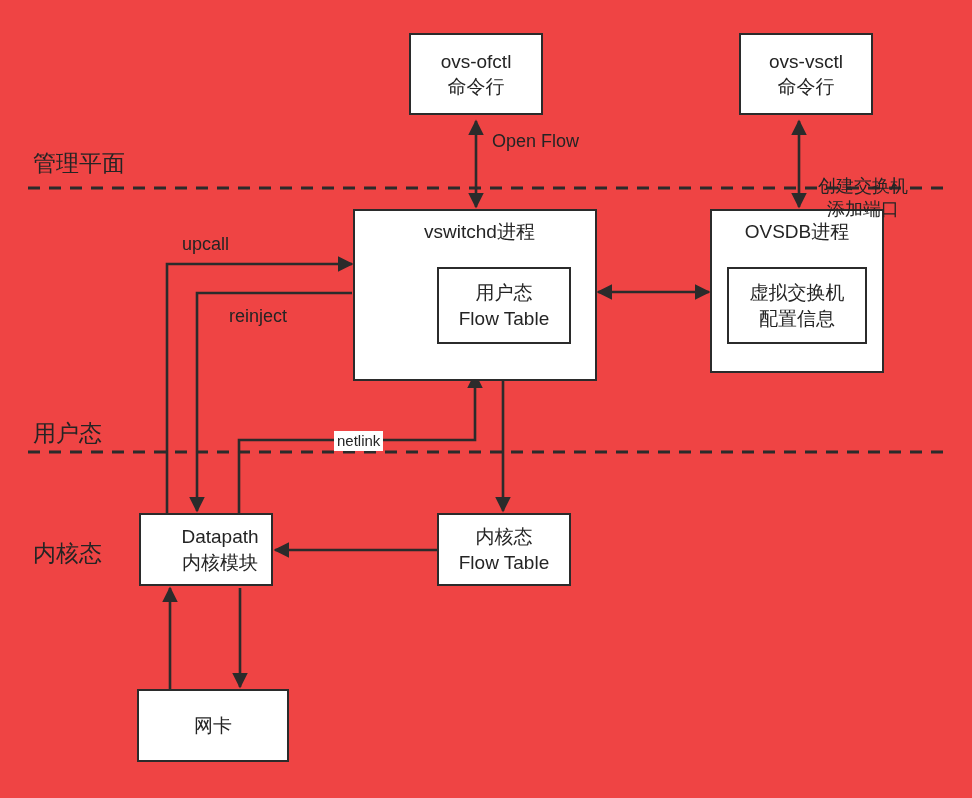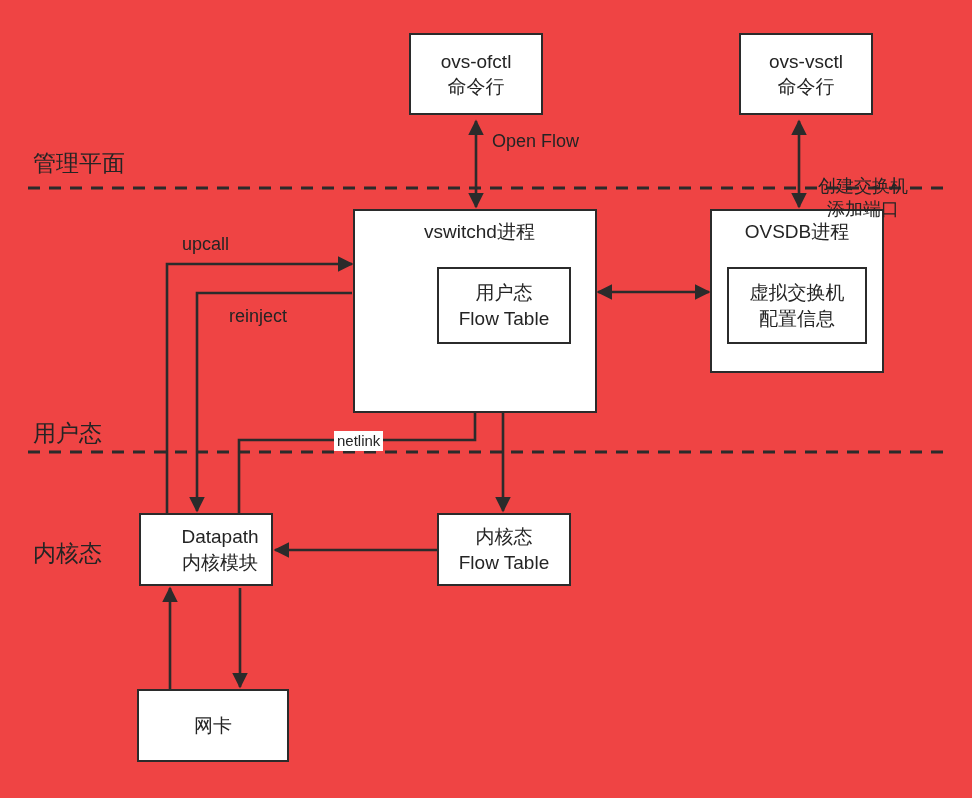--- a/index.html
+++ b/index.html
@@ -112,21 +112,21 @@
 
     <line x1="240" y1="588" x2="240" y2="687" stroke="#2b2b2b" stroke-width="2.6" marker-end="url(#arrow)"></line>
   </svg>
 
   <div class="node-box" style="left:409px; top:33px; width:134px; height:82px;">ovs-ofctl
 命令行</div>
 
   <div class="node-box" style="left:732px; top:33px; width:134px; height:82px;margin-left:7px;">ovs-vsctl
 命令行</div>
 
-  <div class="node-box titled" style="left:353px; top:209px; width:244px; height:204px;padding-left:9px;">vswitchd进程</div>
+  <div class="node-box titled" style="left:353px; top:209px; width:244px; height:172px;padding-left:9px;">vswitchd进程</div>
 
   <div class="inner-box" style="left:437px; top:267px; width:134px; height:77px;">用户态
 Flow Table</div>
 
   <div class="node-box titled" style="left:710px; top:209px; width:174px; height:164px;">OVSDB进程</div>
 
   <div class="inner-box" style="left:727px; top:267px; width:140px; height:77px;">虚拟交换机
 配置信息</div>
 
   <div class="node-box" style="left:139px; top:513px; width:134px; height:73px;padding-left:28px;">Datapath

